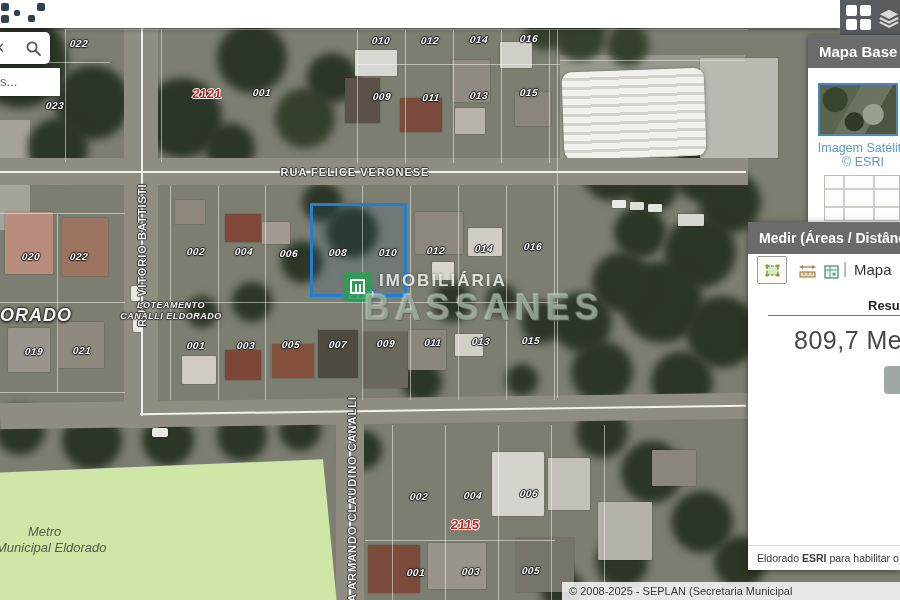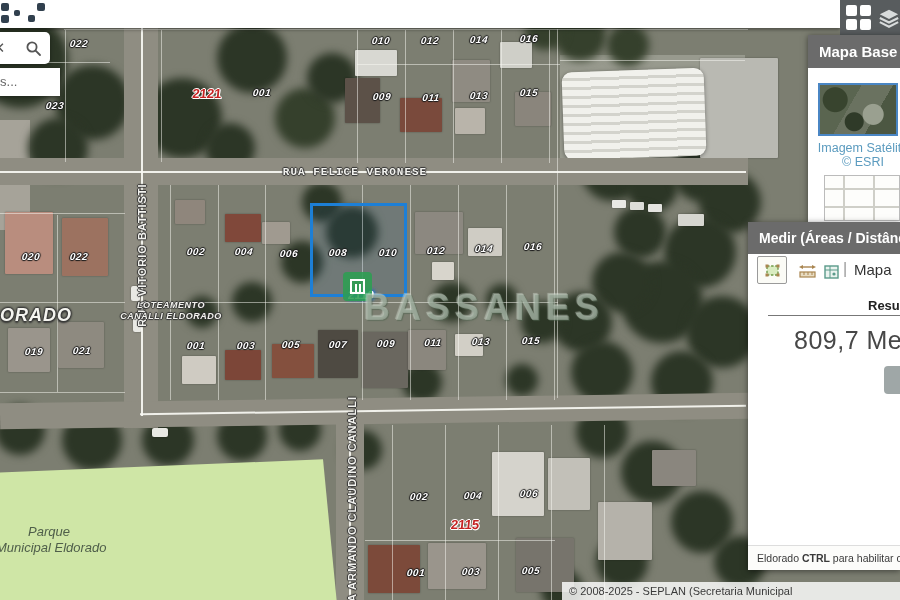--- a/index.html
+++ b/index.html
@@ -243,40 +243,41 @@
         <div class="line" style="left: 160px; top: 302px; width: 398px; height: 1px;"></div>
         <div class="line" style="left: 365px; top: 540px; width: 190px; height: 1px;"></div>
         <div class="line" style="left: 64px; top: 29px; width: 684px; height: 1px;"></div>
         <div class="line" style="left: 560px; top: 60px; width: 185px; height: 1px;"></div>
       </div>
 
     <div class="car" style="left:131px;top:286px;width:9px;height:15px;"></div>
     <div class="car" style="left:133px;top:318px;width:9px;height:14px;"></div>
     <div class="car" style="left:152px;top:428px;width:16px;height:9px;"></div>
 
-    <span class="street-lbl" style="left:355px;top:172px;font-family:Liberation Mono, monospace;">RUA FELICE VERONESE</span>
+    <span class="street-lbl" style="left:355px;top:172px;">RUA FELICE VERONESE</span>
     <span class="street-lbl vert" style="left:142px;top:255px;">RUA VITORIO BATTISTI</span>
     <span class="street-lbl vert" style="left:352px;top:508px;">RUA ARMANDO CLAUDINO CANALLI</span>
     <div class="area-lbl" style="left:171px;top:311px;">
       <div>LOTEAMENTO</div>
       <div>CANALLI ELDORADO</div>
     </div>
     <span class="big-area-lbl" style="left:-14px;top:305px;">DORADO</span>
-    <span class="park-lbl" style="left:28px;top:524px;">Parque</span>
+    <span class="park-lbl" style="left:28px;top:524px;">Metro</span>
     <span class="park-lbl" style="left:-4px;top:540px;">Municipal Eldorado</span>
 
     <div class="sel-rect"></div>
 
     <div class="wm wm-logo">
       <svg width="17" height="17" viewBox="0 0 17 17">
         <rect x="2" y="2" width="13" height="13" fill="none" stroke="#fff" stroke-width="2"></rect>
         <rect x="6" y="6" width="2" height="9" fill="#fff"></rect>
           <rect x="10" y="6" width="2" height="9" fill="#fff"></rect>
       </svg>
     </div>
+    <span class="wm wm-l1">IMOBILIÁRIA</span>
     <span class="wm wm-l2">BASSANES</span>
 
     <div id="map-labels">
         <span class="lbl lp" style="left: 79px; top: 43px;">022</span>
         <span class="lbl lp" style="left: 55px; top: 105px;">023</span>
         <span class="lbl lqr" style="left: 207px; top: 93px;">2121</span>
         <span class="lbl lp" style="left: 262px; top: 92px;">001</span>
         <span class="lbl lp" style="left: 381px; top: 40px;">010</span>
         <span class="lbl lp" style="left: 430px; top: 40px;">012</span>
         <span class="lbl lp" style="left: 479px; top: 39px;">014</span>
@@ -390,17 +391,17 @@
       </svg>
     </div>
     <span class="msep" style="left:95px;top:38px;">|</span>
     <span class="munit" style="left:106px;top:39px;">Mapa</span>
 
     <span class="mres-lbl" style="left:120px;top:76px;">Result</span>
     <div class="mhr" style="top:93px;"></div>
     <span class="mval" style="left:46px;top:104px;">809,7 Metr</span>
     <button class="mbtn2"></button>
 
-    <div class="mhint"><span>Eldorado </span><b>CTRL</b><span> para habilitar o ajuste</span></div>
+    <div class="mhint"><span>Eldorado </span><b>ESRI</b><span> para habilitar o ajuste</span></div>
   </div>
 
   <div class="attrib">© 2008-2025 - SEPLAN (Secretaria Municipal</div>
 </div>
 
 </body></html>

